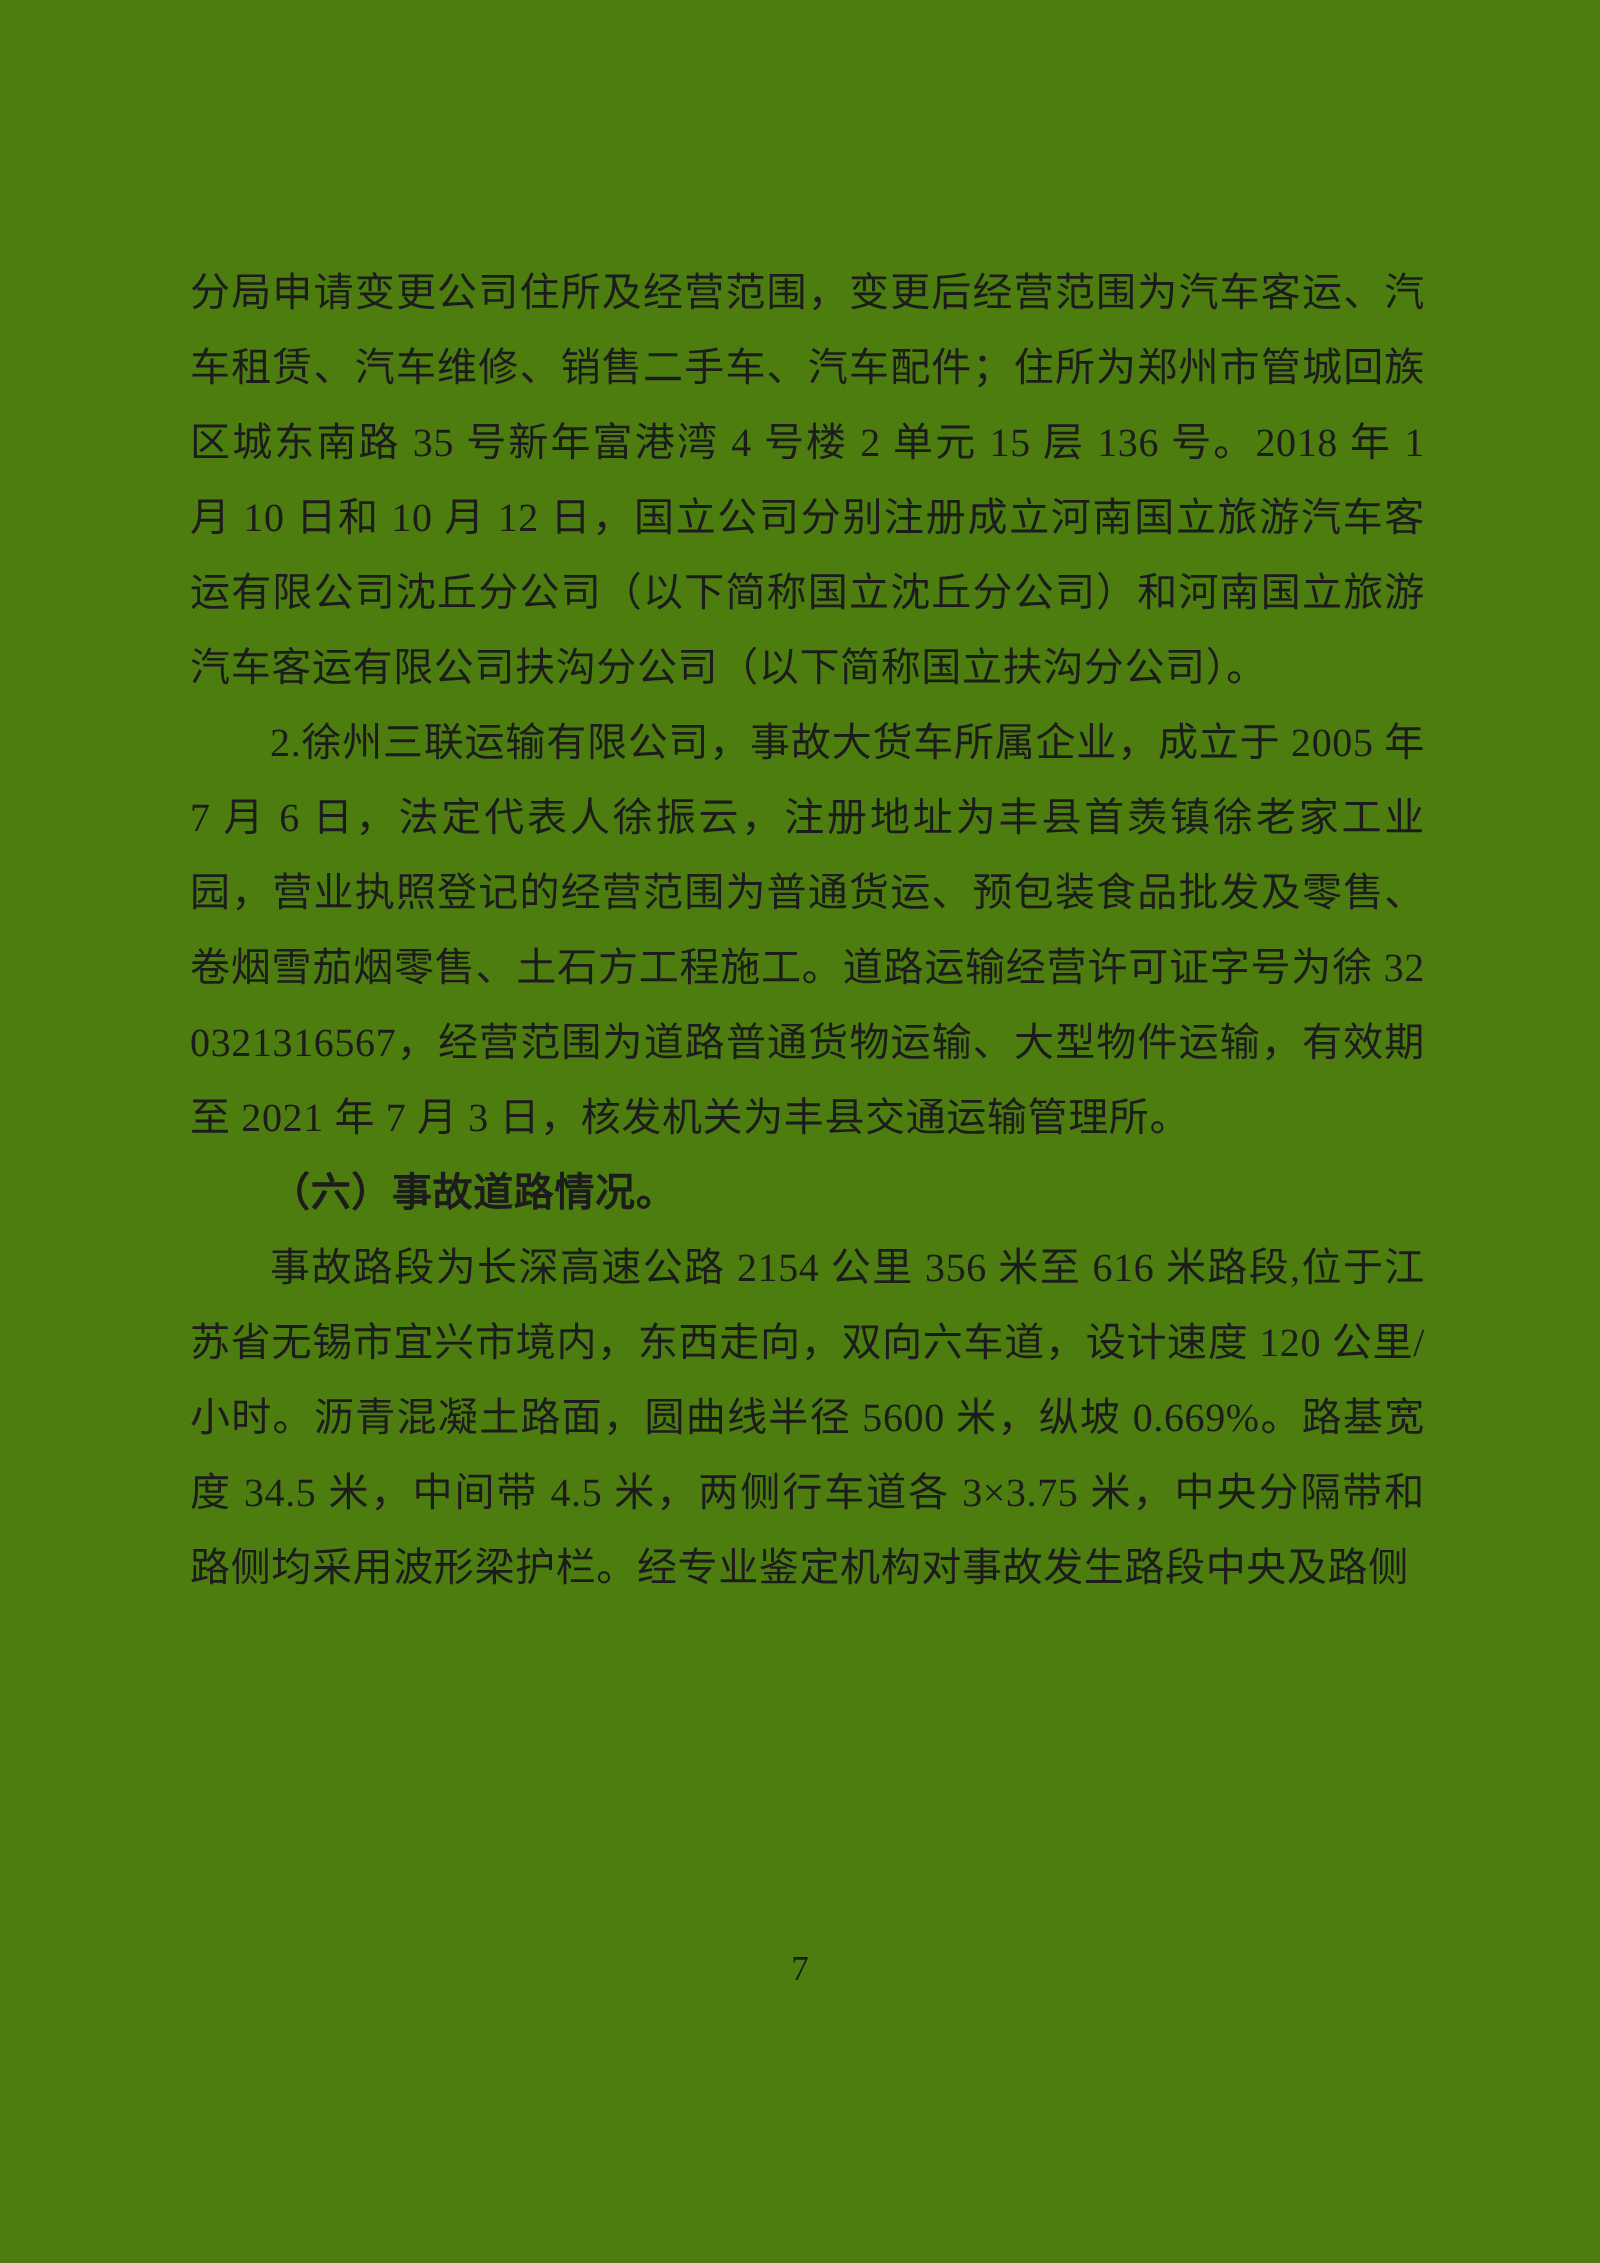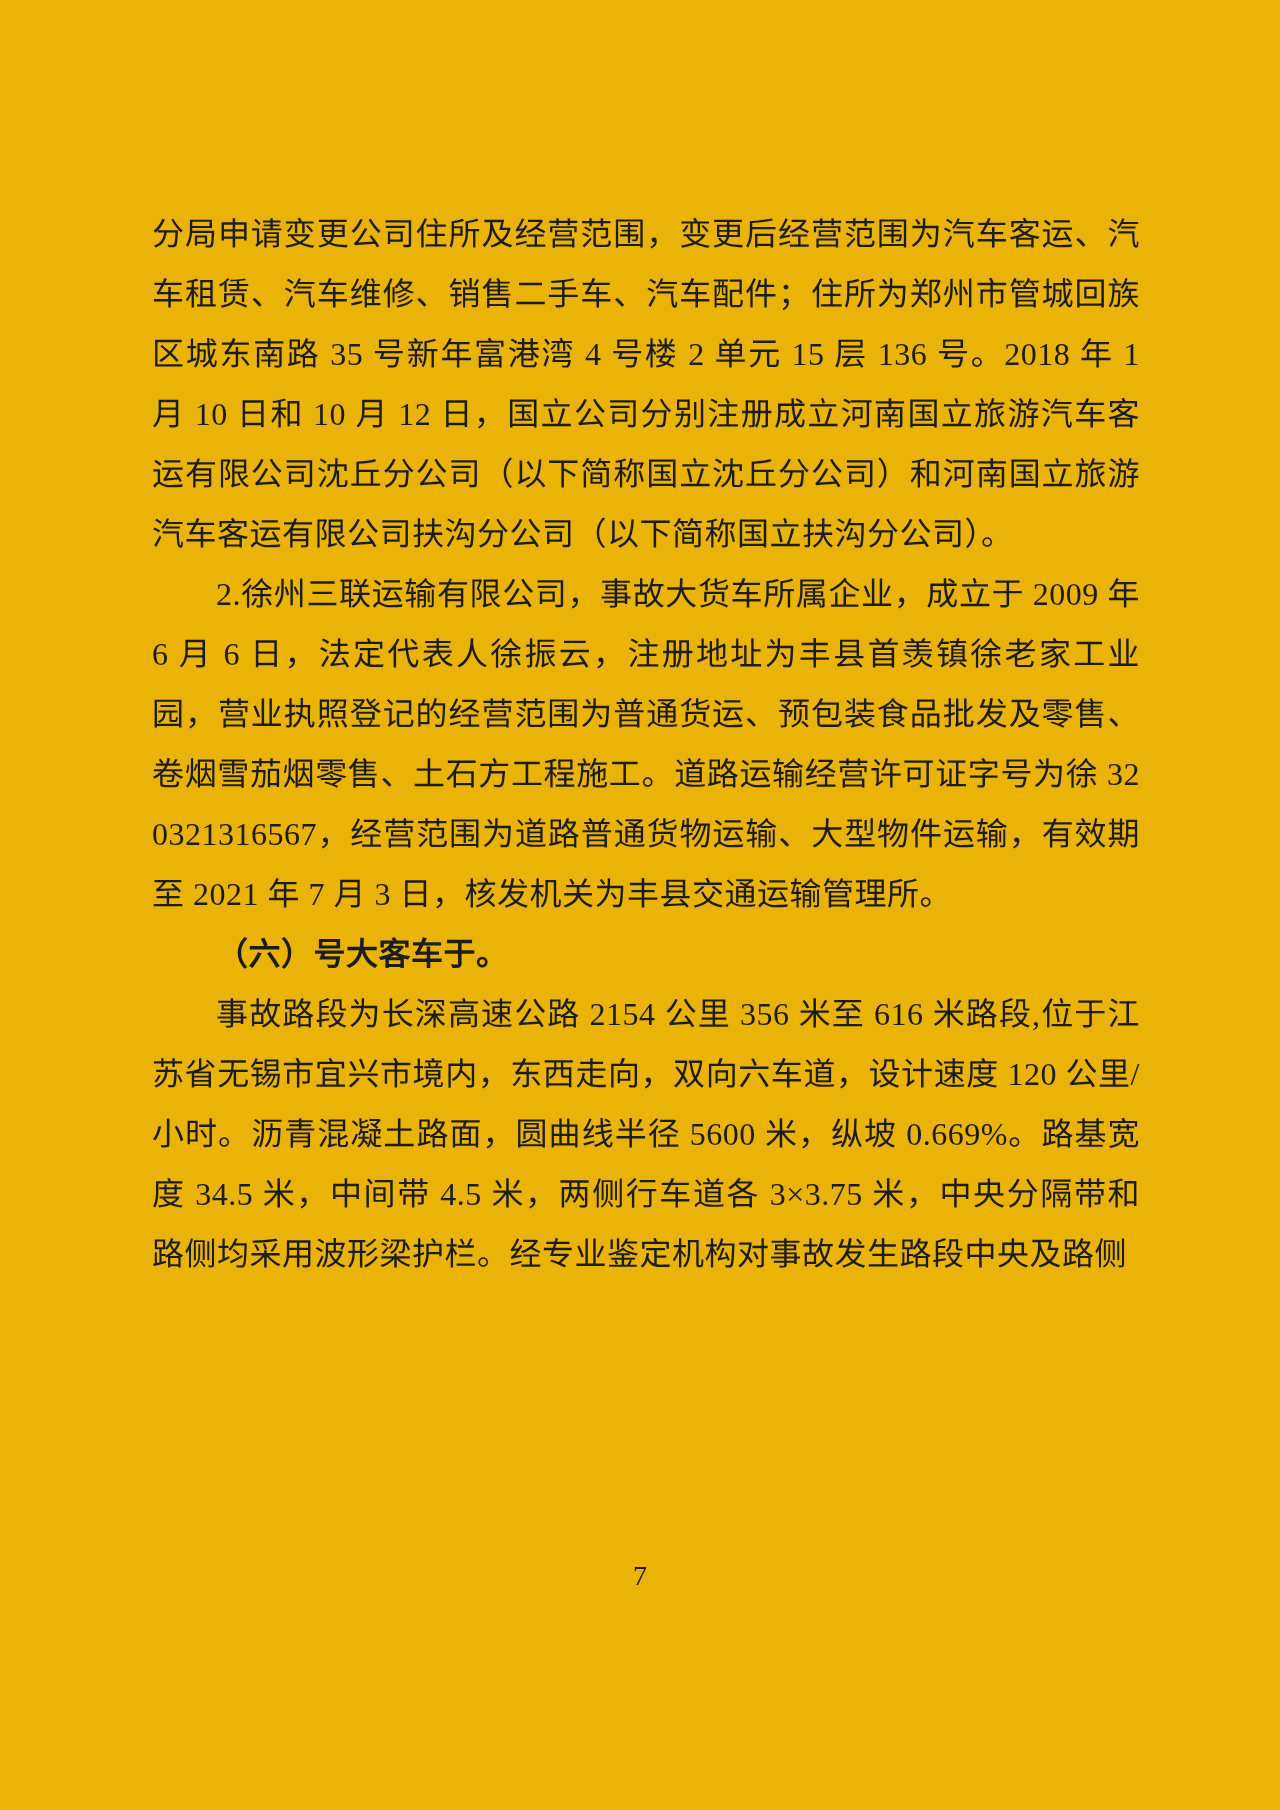--- a/index.html
+++ b/index.html
@@ -46,21 +46,21 @@
     text-align: center;
     font-size: 28px;
     line-height: 40px;
     color: #1c1c1c;
     font-family: "Liberation Serif", "DejaVu Serif", serif;
   }
 </style>
 </head>
 <body>
 
-<div class="page" style="background: #eab308; color: rgb(28, 28, 28);">
+<div class="page" style="background: #4d7c0f; color: rgb(28, 28, 28);">
   <main class="text-block">
     <p class="para no-indent">分局申请变更公司住所及经营范围，变更后经营范围为汽车客运、汽车租赁、汽车维修、销售二手车、汽车配件；住所为郑州市管城回族区城东南路 35 号新年富港湾 4 号楼 2 单元 15 层 136 号。2018 年 1 月 10 日和 10 月 12 日，国立公司分别注册成立河南国立旅游汽车客运有限公司沈丘分公司（以下简称国立沈丘分公司）和河南国立旅游汽车客运有限公司扶沟分公司（以下简称国立扶沟分公司）。</p>
-    <p class="para">2.徐州三联运输有限公司，事故大货车所属企业，成立于 2009 年 6 月 6 日，法定代表人徐振云，注册地址为丰县首羡镇徐老家工业园，营业执照登记的经营范围为普通货运、预包装食品批发及零售、卷烟雪茄烟零售、土石方工程施工。道路运输经营许可证字号为徐 320321316567，经营范围为道路普通货物运输、大型物件运输，有效期至 2021 年 7 月 3 日，核发机关为丰县交通运输管理所。</p>
-    <p class="para heading">（六）号大客车于。</p>
+    <p class="para">2.徐州三联运输有限公司，事故大货车所属企业，成立于 2005 年 7 月 6 日，法定代表人徐振云，注册地址为丰县首羡镇徐老家工业园，营业执照登记的经营范围为普通货运、预包装食品批发及零售、卷烟雪茄烟零售、土石方工程施工。道路运输经营许可证字号为徐 320321316567，经营范围为道路普通货物运输、大型物件运输，有效期至 2021 年 7 月 3 日，核发机关为丰县交通运输管理所。</p>
+    <p class="para heading">（六）事故道路情况。</p>
     <p class="para">事故路段为长深高速公路 2154 公里 356 米至 616 米路段,位于江苏省无锡市宜兴市境内，东西走向，双向六车道，设计速度 120 公里/小时。沥青混凝土路面，圆曲线半径 5600 米，纵坡 0.669%。路基宽度 34.5 米，中间带 4.5 米，两侧行车道各 3×3.75 米，中央分隔带和路侧均采用波形梁护栏。经专业鉴定机构对事故发生路段中央及路侧</p>
   </main>
   <footer class="page-number">7</footer>
 </div>
 
 </body></html>

